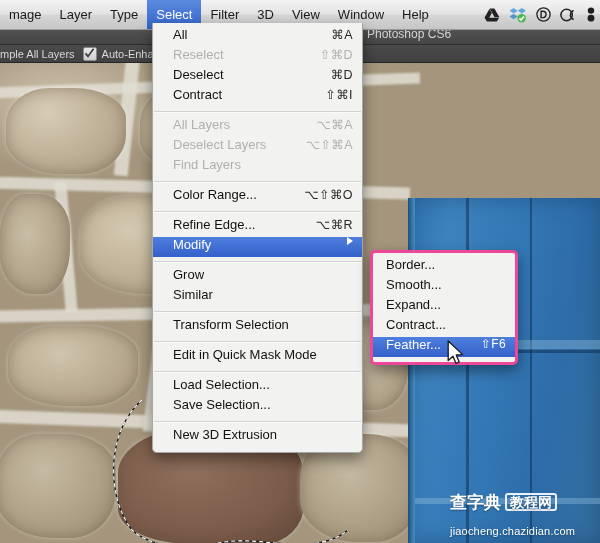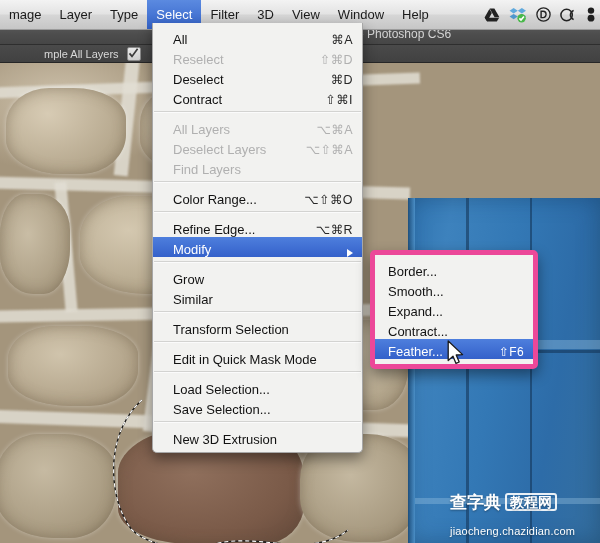--- a/index.html
+++ b/index.html
@@ -139,21 +139,21 @@
     left: 0; top: 45px;
     width: 600px; height: 18px;
     background: linear-gradient(180deg, #4a4a4a 0%, #414141 100%);
     border-bottom: 1px solid #262626;
     color: #d8d8d8;
     font-size: 11px;
     display: flex;
     align-items: center;
     box-sizing: border-box;
   }
-  .opt-text { white-space: nowrap; padding-left: 44px; }
+  .opt-text { white-space: nowrap; }
   .opt-checkbox {
     display: inline-flex;
     align-items: center;
     justify-content: center;
     width: 12px; height: 12px;
     margin: 0 5px 0 8px;
     background: linear-gradient(180deg, #e9e9e9, #cfcfcf);
     border: 1px solid #8b8b8b;
     border-radius: 2px;
     position: relative;
@@ -172,28 +172,28 @@
     padding: 4px 0 5px 0;
     box-sizing: border-box;
   }
   #select-menu {
     left: 152px; top: 23px;
     width: 211px;
     border-radius: 0 0 5px 5px;
   }
   #modify-submenu {
     left: 370px; top: 250px;
-    width: 168px;
-    border: 5px solid #ec4899;
+    width: 148px;
+    border: 3px solid #ec4899;
     border-radius: 5px;
     padding: 4px 0 5px 0;
   }
   .mi {
     display: flex;
-    align-items: flex-end;
+    align-items: flex-start;
     height: 20px;
     padding: 0 9px 0 20px;
     white-space: nowrap;
     box-sizing: border-box;
   }
   .mi .label { flex: 1 1 auto; }
   .mi .shortcut {
     margin-left: 18px;
     color: #272727;
     letter-spacing: 0.4px;

